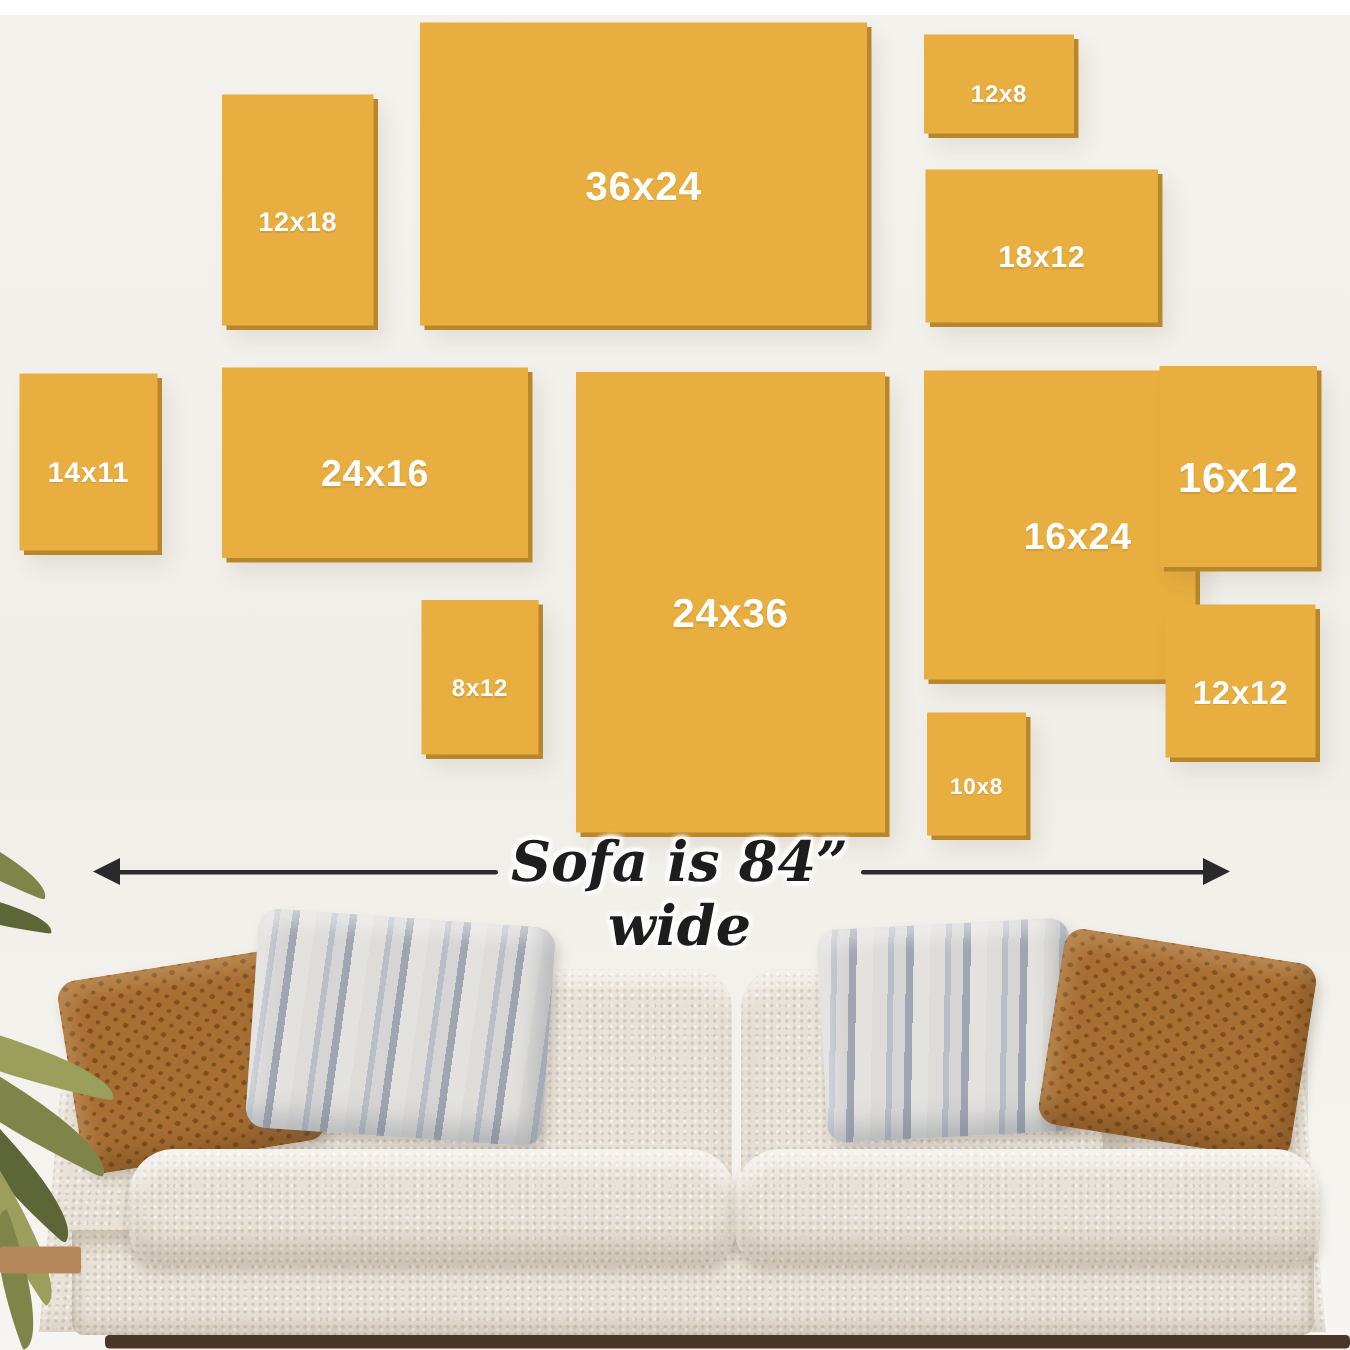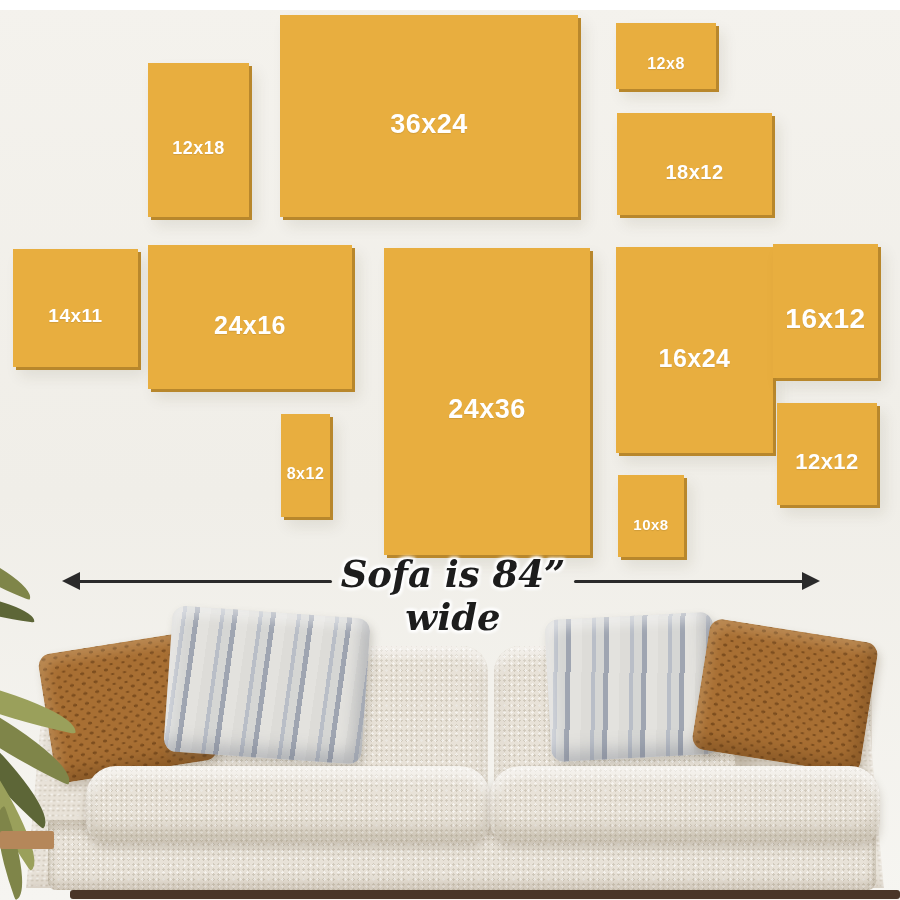--- a/index.html
+++ b/index.html
@@ -89,36 +89,36 @@
       </div>
       <div class="frame" style="left: 280px; top: 15px; width: 298px; height: 202px;">
         <span class="frame-label" style="font-size: 27px;">36x24</span>
       </div>
       <div class="frame" style="left: 616px; top: 23px; width: 100px; height: 66px;">
         <span class="frame-label" style="font-size: 16px;">12x8</span>
       </div>
       <div class="frame" style="left: 617px; top: 113px; width: 155px; height: 102px;">
         <span class="frame-label" style="font-size: 20px;">18x12</span>
       </div>
-      <div class="frame" style="left: 13px; top: 249px; width: 125px; height: 118px;">
+      <div class="frame" style="left: 13px; top: 249px; width: 92px; height: 118px;">
         <span class="frame-label" style="font-size: 19px;">14x11</span>
       </div>
-      <div class="frame" style="left: 148px; top: 245px; width: 204px; height: 144px;">
+      <div class="frame" style="left: 148px; top: 245px; width: 204px; height: 127px;">
         <span class="frame-label" style="font-size: 25px;">24x16</span>
       </div>
       <div class="frame" style="left: 384px; top: 248px; width: 206px; height: 307px;">
         <span class="frame-label" style="font-size: 27px;">24x36</span>
       </div>
-      <div class="frame" style="left: 616px; top: 247px; width: 157px; height: 206px;">
+      <div class="frame" style="left: 616px; top: 247px; width: 157px; height: 206px; padding-left: 24px;">
         <span class="frame-label" style="font-size: 25px;">16x24</span>
       </div>
       <div class="frame" style="left: 773px; top: 244px; width: 105px; height: 134px;">
         <span class="frame-label" style="font-size: 28px;">16x12</span>
       </div>
-      <div class="frame" style="left: 281px; top: 414px; width: 49px; height: 103px;">
+      <div class="frame" style="left: 281px; top: 400px; width: 78px; height: 103px;">
         <span class="frame-label" style="font-size: 16px;">8x12</span>
       </div>
       <div class="frame" style="left: 618px; top: 475px; width: 66px; height: 82px; justify-content: center;">
         <span class="frame-label" style="font-size: 15px;">10x8</span>
       </div>
       <div class="frame" style="left: 777px; top: 403px; width: 100px; height: 102px;">
         <span class="frame-label" style="font-size: 22px;">12x12</span>
       </div>
     </div>
 

